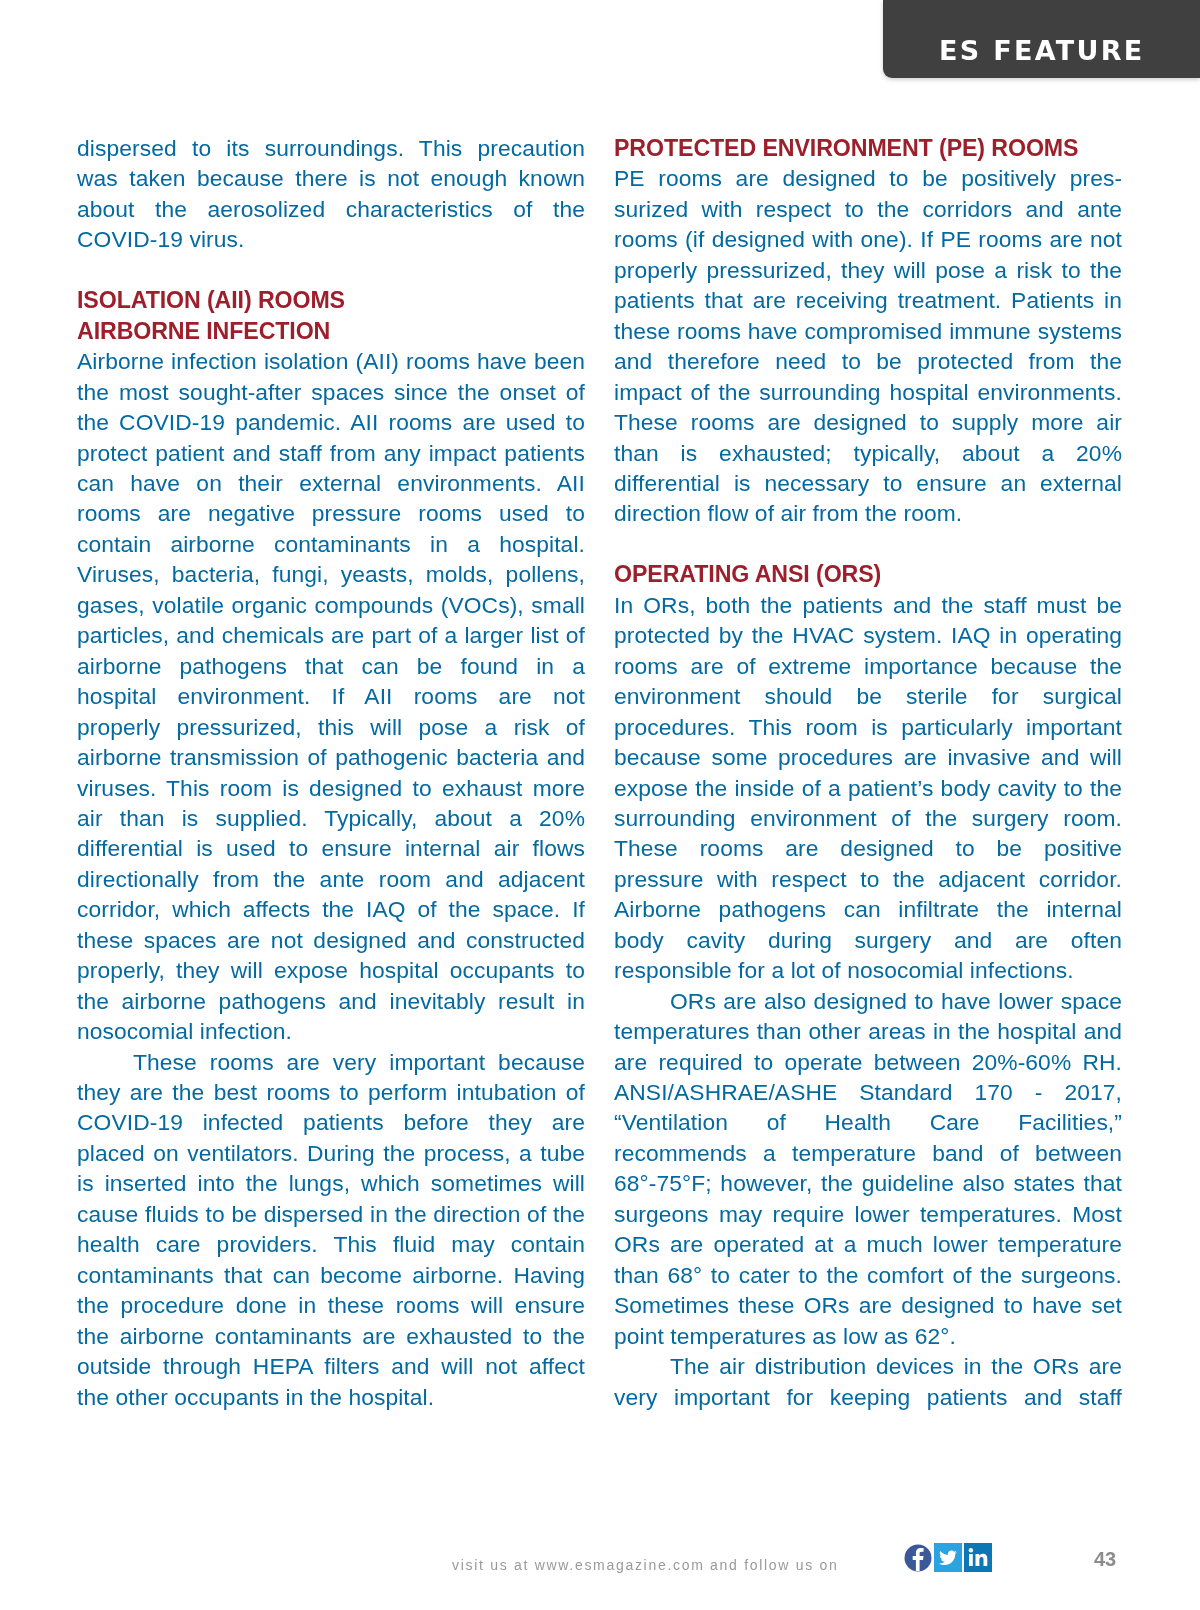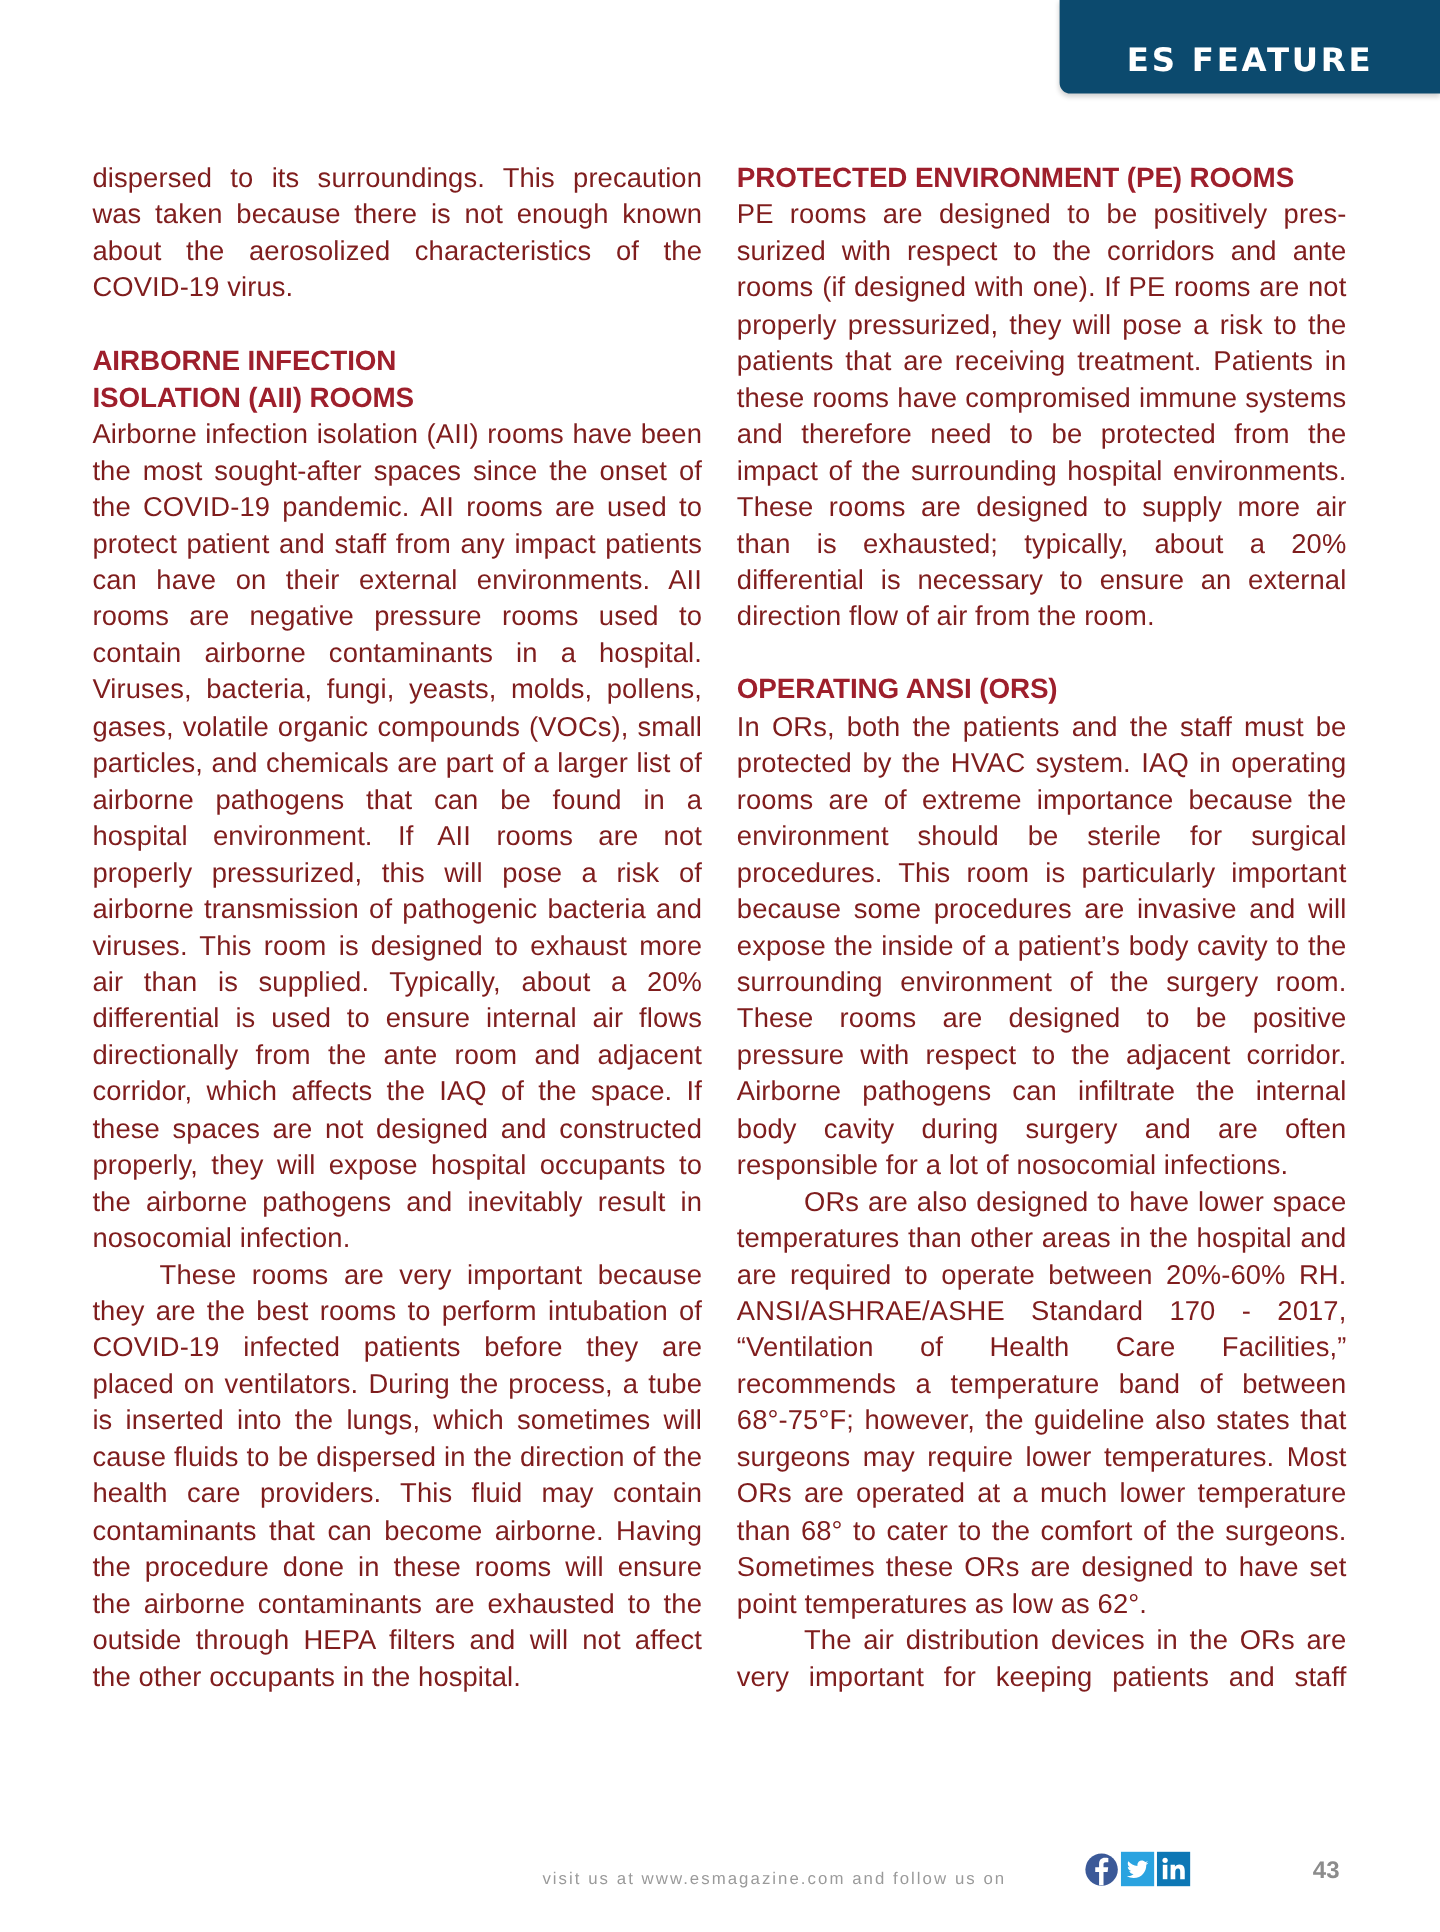--- a/index.html
+++ b/index.html
@@ -1,29 +1,29 @@
 <!DOCTYPE html>
 <html><head>
 <meta charset="utf-8">
 <style>
   html, body { margin: 0; padding: 0; background: #ffffff; }
   body { width: 1200px; height: 1610px; position: relative; overflow: hidden;
          font-family: "Liberation Sans", "DejaVu Sans", sans-serif; color: #2b2b2b; }
   .badge { position: absolute; left: 883px; top: 0; width: 317px; height: 78px;
-           background: #0c4a6e; border-bottom-left-radius: 9px;
+           background: #404040; border-bottom-left-radius: 9px;
            box-shadow: 0 2px 4px rgba(0,0,0,0.18); }
   .badge-text { position: absolute; left: 56px; top: 35px; color: #ffffff;
                 font-family: "DejaVu Sans", sans-serif; font-weight: bold;
                 font-size: 27px; letter-spacing: 2.3px; }
   .col { position: absolute; top: 133px; width: 508px; }
   .col.left { left: 77px; }
   .col.right { left: 614px; }
   .col p, .col h2 { margin: 0; }
   .col p { font-size: 22.8px; line-height: 30.45px; text-align: justify;
-           hyphens: manual; letter-spacing: 0.1px; color: #7f1d1d; }
+           hyphens: manual; letter-spacing: 0.1px; color: #0369a1; }
   .col p.indent { text-indent: 56px; }
   .col h2 { color: #9e1f2c; font-weight: bold; font-size: 23.2px; line-height: 30.45px;
             letter-spacing: -0.1px; }
   .gap { height: 30.45px; }
   .footer { position: absolute; top: 1543px; left: 450px; width: 720px; height: 40px; }
   .footer-text { position: absolute; left: 2px; top: 14px; font-size: 14px; letter-spacing: 1.7px;
                  color: #9a9a9a; white-space: nowrap; }
   .social { position: absolute; top: 0px; width: 28px; height: 29px; }
   .fb { left: 454px; }
   .tw { left: 484px; }
@@ -34,22 +34,22 @@
 </head>
 <body>
 
 <div class="badge">
   <span class="badge-text">ES FEATURE</span>
 </div>
 
 <div class="col left">
   <p>dispersed to its surroundings. This precau­tion was taken because there is not enough known about the aerosolized characteristics of the COVID-19 virus.</p>
   <div class="gap"></div>
+  <h2>ISOLATION (AII) ROOMS</h2>
   <h2>AIRBORNE INFECTION</h2>
-  <h2>ISOLATION (AII) ROOMS</h2>
   <p>Airborne infection isolation (AII) rooms have been the most sought-after spaces since the onset of the COVID-19 pandemic. AII rooms are used to protect patient and staff from any impact patients can have on their exter­nal environments. AII rooms are negative pressure rooms used to contain airborne contaminants in a hospital. Viruses, bacteria, fungi, yeasts, molds, pollens, gases, volatile organic compounds (VOCs), small particles, and chemicals are part of a larger list of airborne pathogens that can be found in a hospital environment. If AII rooms are not properly pressurized, this will pose a risk of airborne transmission of pathogenic bac­teria and viruses. This room is designed to exhaust more air than is supplied. Typically, about a 20% differential is used to ensure internal air flows directionally from the ante room and adjacent corridor, which affects the IAQ of the space. If these spaces are not designed and constructed properly, they will expose hospital occupants to the airborne pathogens and inevitably result in nosoco­mial infection.</p>
   <p class="indent">These rooms are very important because they are the best rooms to perform intubation of COVID-19 infected patients before they are placed on ventilators. During the pro­cess, a tube is inserted into the lungs, which sometimes will cause fluids to be dispersed in the direction of the health care provid­ers. This fluid may contain contaminants that can become airborne. Having the procedure done in these rooms will ensure the airborne contaminants are exhausted to the outside through HEPA filters and will not affect the other occupants in the hospital.</p>
 </div>
 
 <div class="col right">
   <h2>PROTECTED ENVIRONMENT (PE) ROOMS</h2>
   <p>PE rooms are designed to be positively pres­surized with respect to the corridors and ante rooms (if designed with one). If PE rooms are not properly pressurized, they will pose a risk to the patients that are receiving treatment. Patients in these rooms have compromised immune systems and therefore need to be protected from the impact of the surround­ing hospital environments. These rooms are designed to supply more air than is exhaust­ed; typically, about a 20% differential is neces­sary to ensure an external direction flow of air from the room.</p>
   <div class="gap"></div>
   <h2>OPERATING ANSI (ORS)</h2>
   <p>In ORs, both the patients and the staff must be protected by the HVAC system. IAQ in operating rooms are of extreme importance because the environment should be sterile for surgical procedures. This room is particularly important because some procedures are inva­sive and will expose the inside of a patient’s body cavity to the surrounding environment of the surgery room. These rooms are designed to be positive pressure with respect to the adjacent corridor. Airborne pathogens can infiltrate the internal body cavity during sur­gery and are often responsible for a lot of nosocomial infections.</p>

